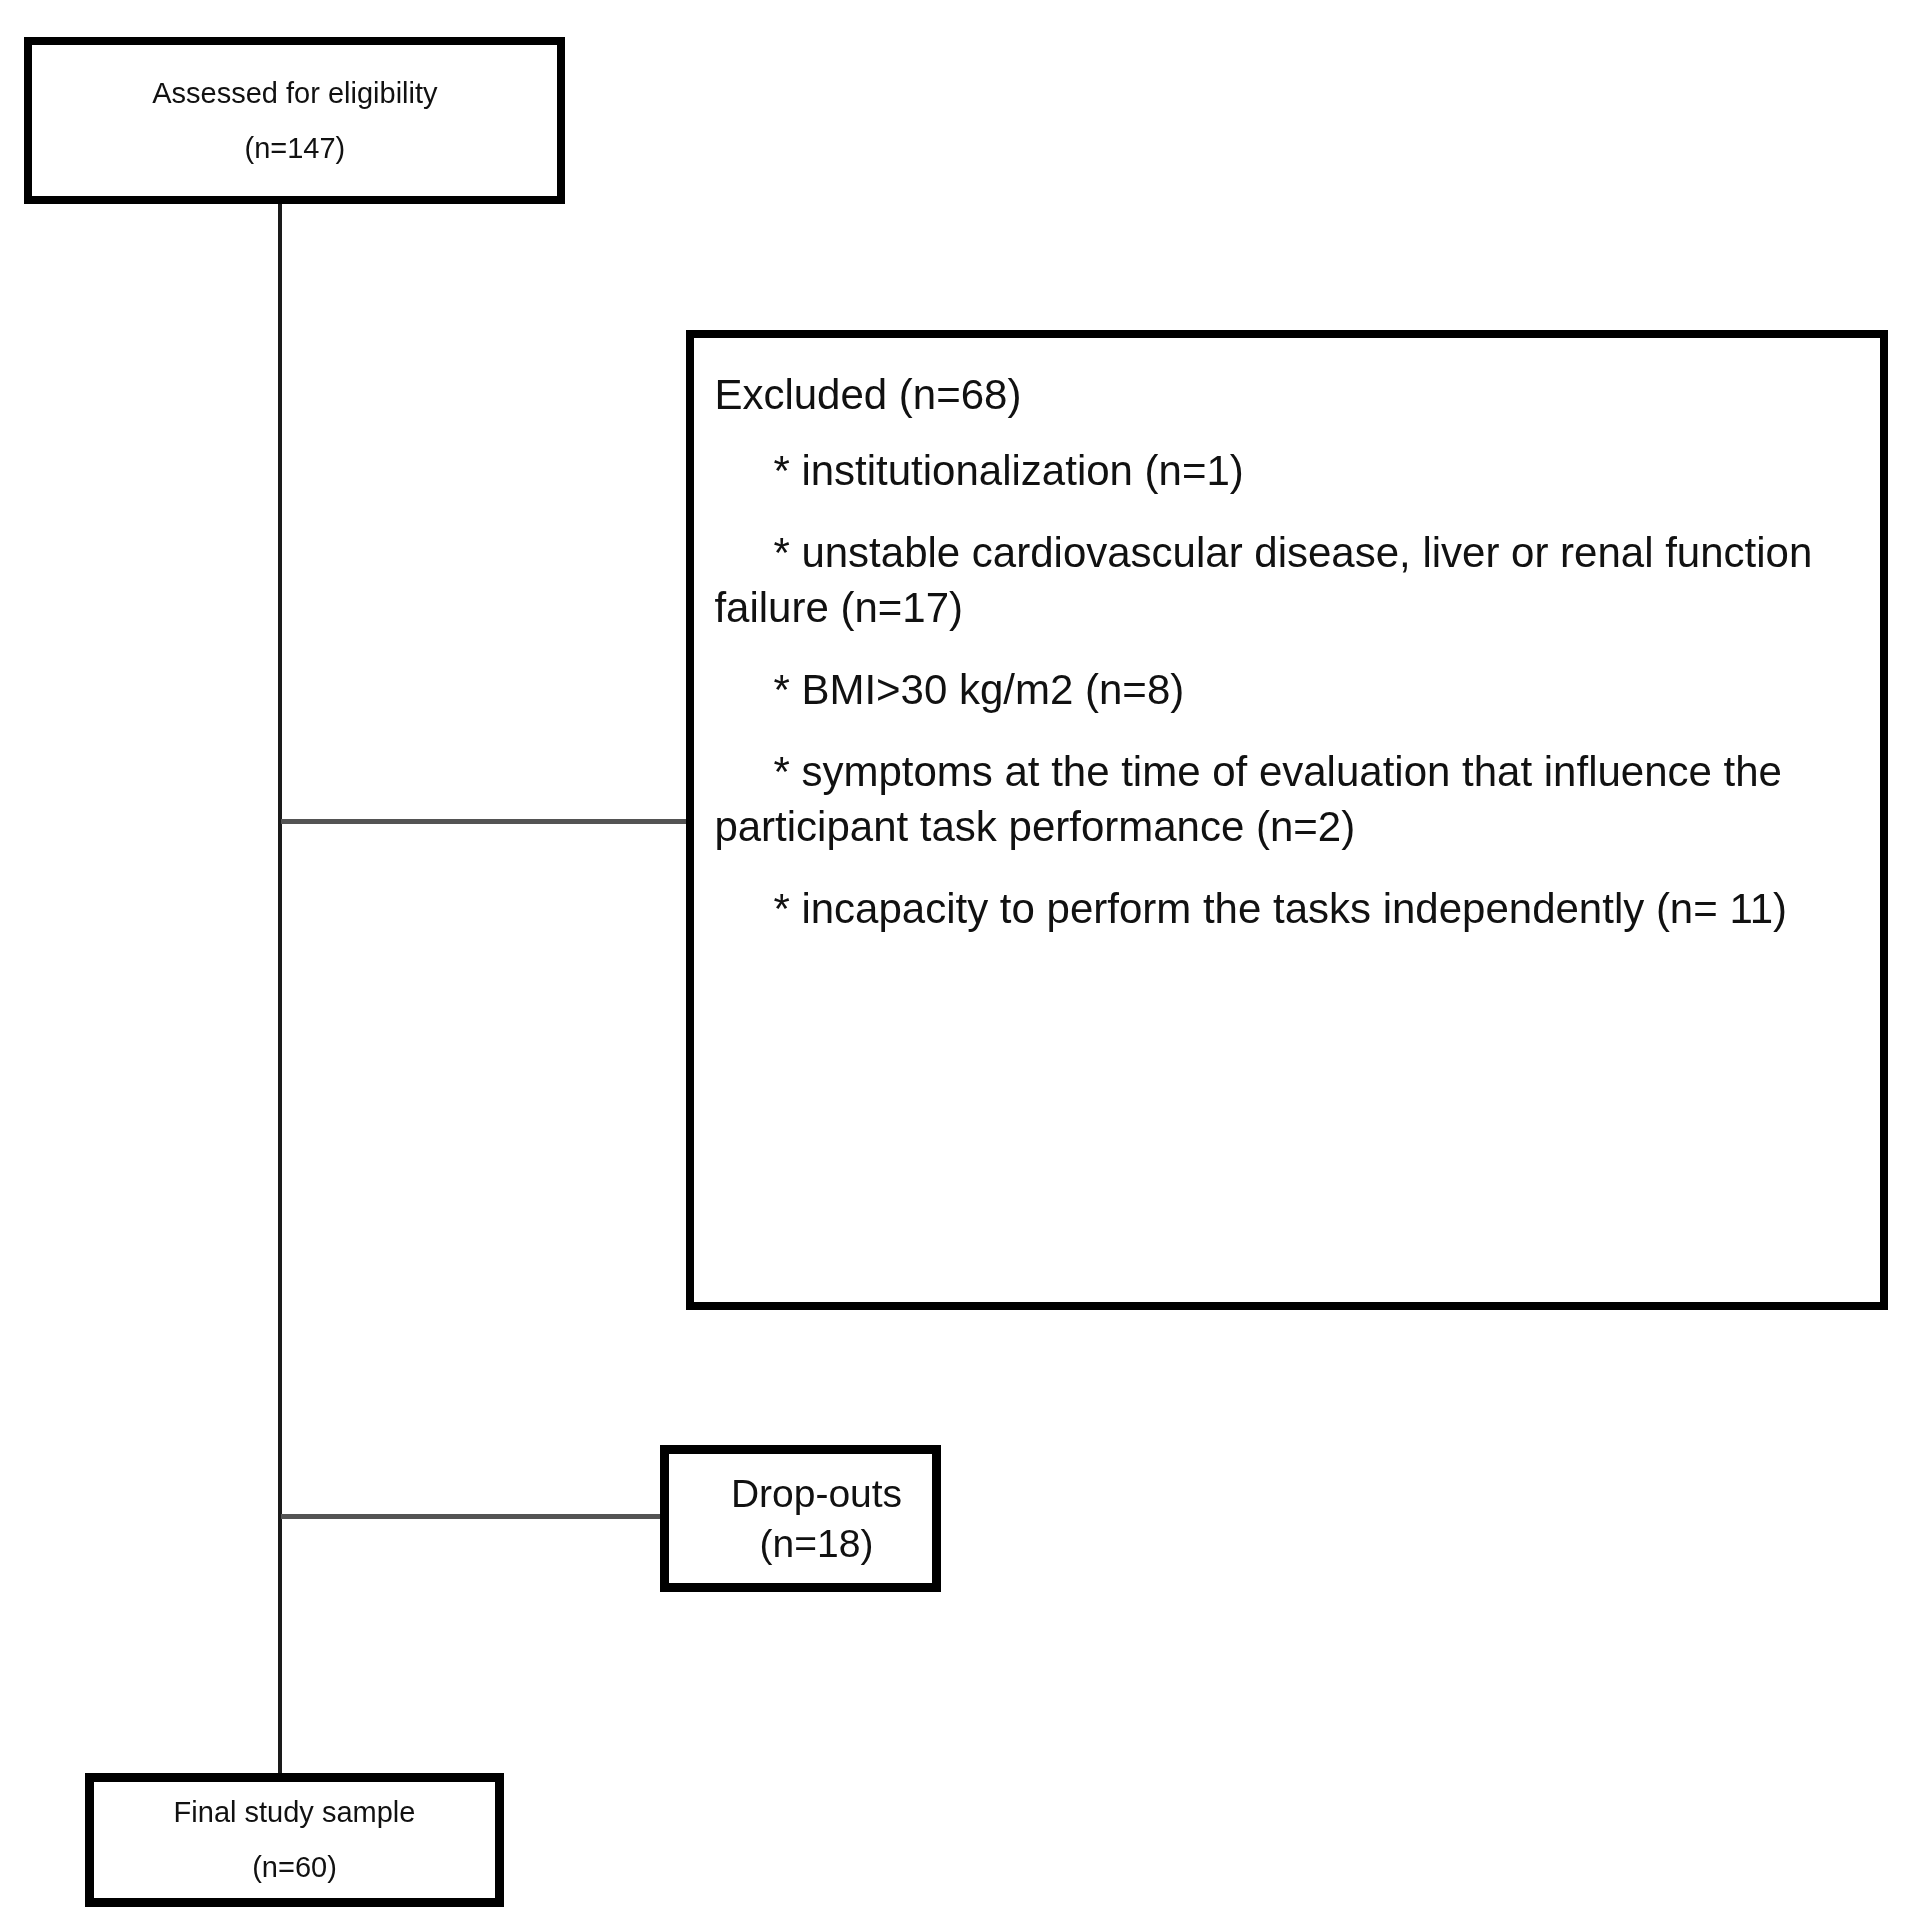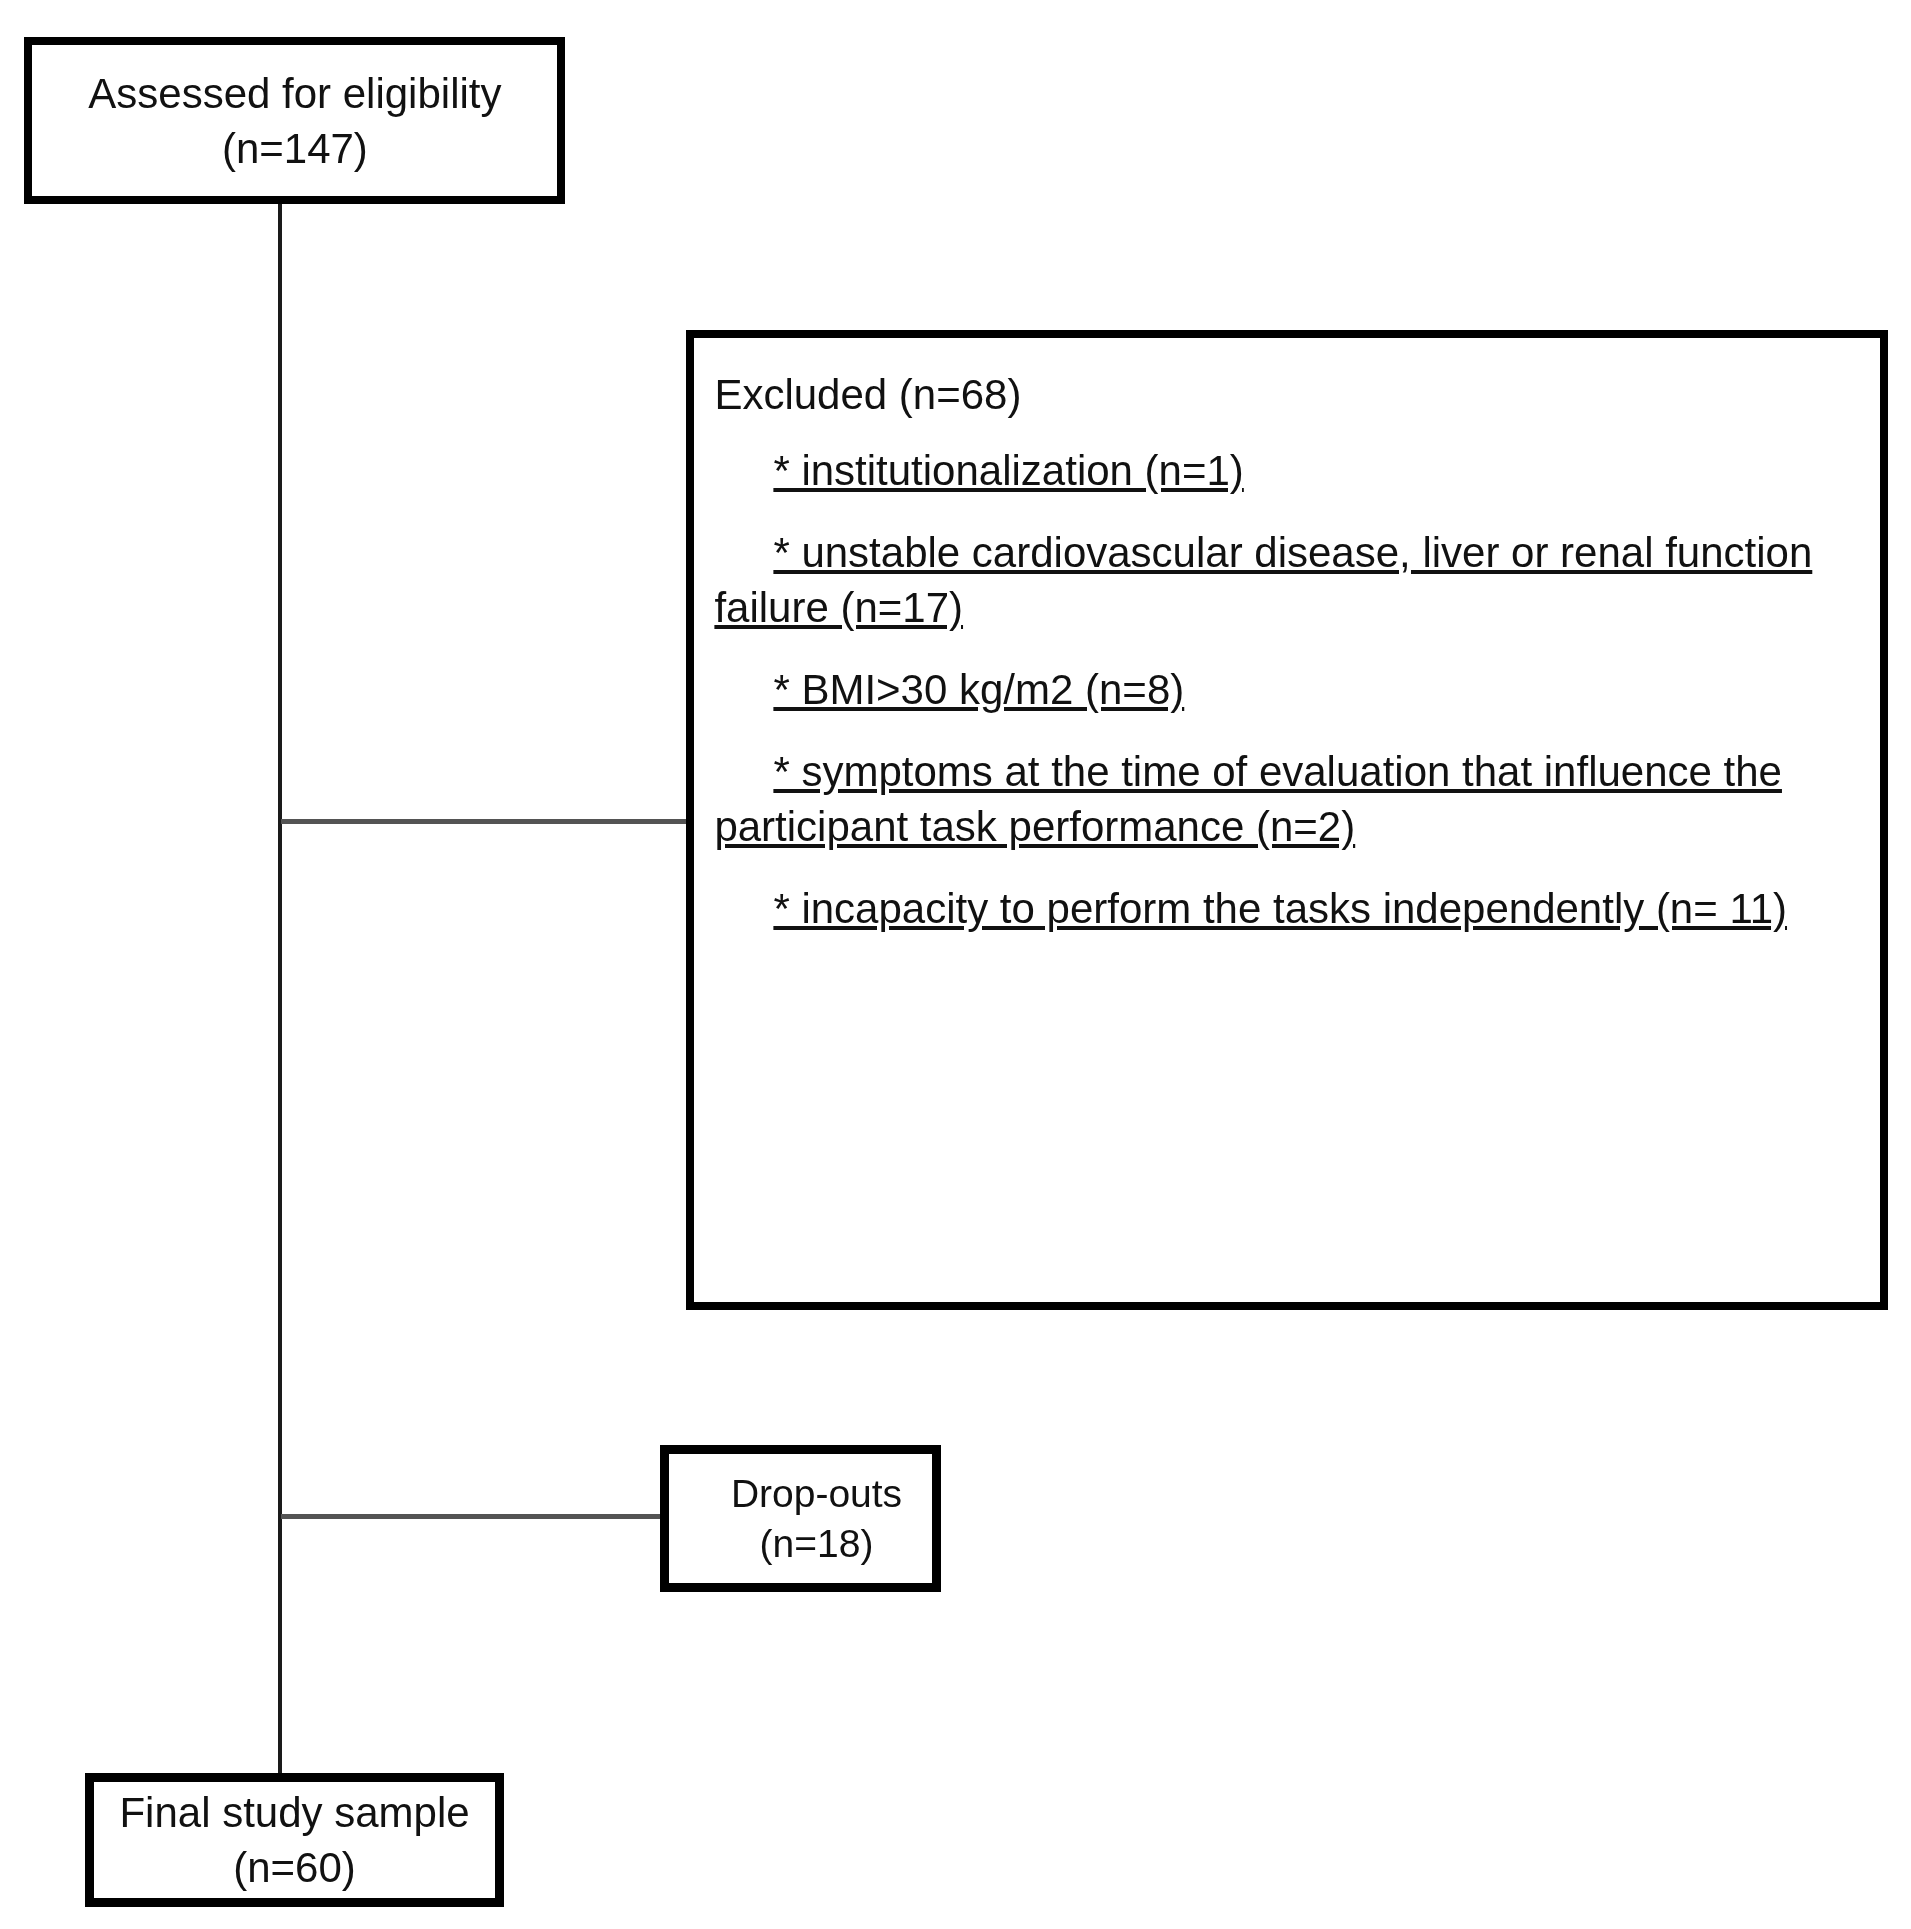--- a/index.html
+++ b/index.html
@@ -19,21 +19,21 @@
   .node {
     position: absolute;
     box-sizing: border-box;
     background: #ffffff;
     border: 8.1px solid #000000;
     display: flex;
     flex-direction: column;
     align-items: center;
     justify-content: center;
     text-align: center;
-    font-size: 42px;
+    font-size: 29px;
     line-height: 55px;
   }
   #box-assessed {
     left: 24.4px;
     top: 37px;
     width: 541px;
     height: 167px;
   }
   #box-excluded {
     position: absolute;
@@ -48,21 +48,20 @@
     font-size: 42px;
     line-height: 55px;
     text-align: left;
   }
   #box-excluded .excl-title {
     margin: 0 0 21px 0;
   }
   #box-excluded p.excl-item {
     margin: 0 0 27px 0;
     text-indent: 59px;
-    text-decoration: underline;
   }
   #box-dropouts {
     left: 660px;
     top: 1445px;
     width: 281px;
     height: 147px;
     border-width: 9px;
     font-size: 39px;
     line-height: 50px;
     padding-left: 32px;

